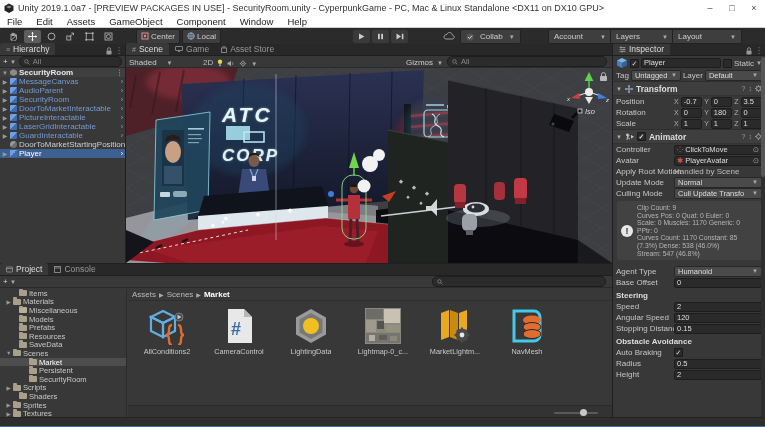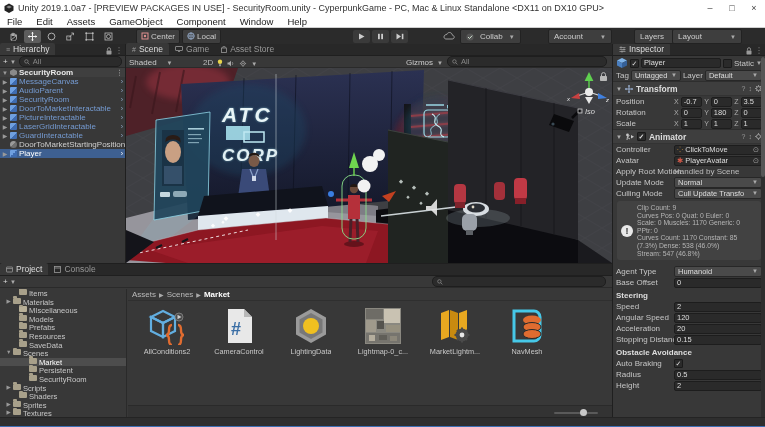--- a/index.html
+++ b/index.html
@@ -68,21 +68,21 @@
   .infobox{margin:2px 4px;background:#424242;border-radius:3px;padding:3px 4px 3px 4px;display:flex;gap:4px;}
   .infobox .itext{font-size:6.8px;line-height:7.6px;color:#b5b5b5;}
   .warnball{width:12px;height:12px;border-radius:50%;background:#e8e8e8;color:#333;font-size:9px;font-weight:bold;
             text-align:center;line-height:12px;flex:none;align-self:center;}
   .sechead{font-weight:bold;color:#ddd;margin-top:2px;}
   #insp-scroll{position:absolute;right:0;top:13px;width:4px;height:360px;background:#2e2e2e;}
   #insp-scroll div{width:4px;height:120px;background:#565656;border-radius:2px;}
   
   #project{left:0;top:263px;width:612px;height:154px;background:#383838;box-sizing:border-box;border-top:1px solid #1f1f1f;}
   #ptree{position:absolute;left:0;top:25px;width:127px;height:129px;border-right:1px solid #2a2a2a;box-sizing:border-box;overflow:hidden;}
-  .frow{height:8.6px;display:flex;gap:2px;font-size:7.6px;color:#c8c8c8;white-space:nowrap;}
+  .frow{height:8.6px;display:flex;align-items:center;gap:2px;font-size:7.6px;color:#c8c8c8;white-space:nowrap;}
   .frow .arr{width:5px;font-size:5.5px;color:#999;text-align:center;flex:none;}
   .frow.selected{background:#4d4d4d;color:#fff;}
   .folder{width:8px;height:6px;flex:none;background:#a8a08a;border-radius:1px;position:relative;}
   .folder:before{content:"";position:absolute;left:0;top:-1.5px;width:4px;height:2px;background:#a8a08a;border-radius:1px 1px 0 0;}
   #pcontent{position:absolute;left:128px;top:25px;width:484px;height:116px;}
   #breadcrumb{height:11px;display:flex;align-items:center;font-size:8px;color:#bbb;gap:3px;padding:0 4px;
               border-bottom:1px solid #2f2f2f;}
   #assetgrid{display:flex;gap:14px;padding:6px 0 0 10px;}
   .asset{width:58px;display:flex;flex-direction:column;align-items:center;gap:2px;}
   .asset .albl{font-size:7.3px;color:#c8c8c8;white-space:nowrap;overflow:hidden;max-width:58px;}
@@ -204,21 +204,21 @@
         <circle cx="4" cy="4" r="3.6" fill="#555"></circle>
         <path d="M2 4l1.5 1.5L6.2 2.6" stroke="#cfe0cf" stroke-width="1" fill="none"></path>
       </svg>
     <span>Collab</span>
     <span class="caret">▼</span>
   </div>
   <div class="ddbtn" style="position:absolute;left:548px;top:1px;width:52px;">
     <span>Account</span>
     <span class="caret" style="margin-left:auto">▼</span>
   </div>
-  <div class="ddbtn" style="position:absolute;left:610px;top:1px;width:52px;margin-left:24px;">
+  <div class="ddbtn" style="position:absolute;left:610px;top:1px;width:52px;">
     <span>Layers</span>
     <span class="caret" style="margin-left:auto">▼</span>
   </div>
   <div class="ddbtn" style="position:absolute;left:672px;top:1px;width:58px;">
     <span>Layout</span>
     <span class="caret" style="margin-left:auto">▼</span>
   </div>
 </div>
 
 <div id="hierarchy" class="abs">
@@ -724,24 +724,20 @@
   <div class="irow sechead">Steering</div>
   <div class="irow">
       <span class="ilabel">Speed</span>
       <span class="ifield" style="flex:1">2</span>
     </div>
   <div class="irow">
       <span class="ilabel">Angular Speed</span>
       <span class="ifield" style="flex:1">120</span>
     </div>
   <div class="irow">
-      <span class="ilabel">Acceleration</span>
-      <span class="ifield" style="flex:1">20</span>
-    </div>
-  <div class="irow">
       <span class="ilabel">Stopping Distance</span>
       <span class="ifield" style="flex:1">0.15</span>
     </div>
   <div class="irow sechead">Obstacle Avoidance</div>
   <div class="irow">
       <span class="ilabel">Auto Braking</span>
       <span class="chk">✓</span>
     </div>
   <div class="irow">
       <span class="ilabel">Radius</span>

